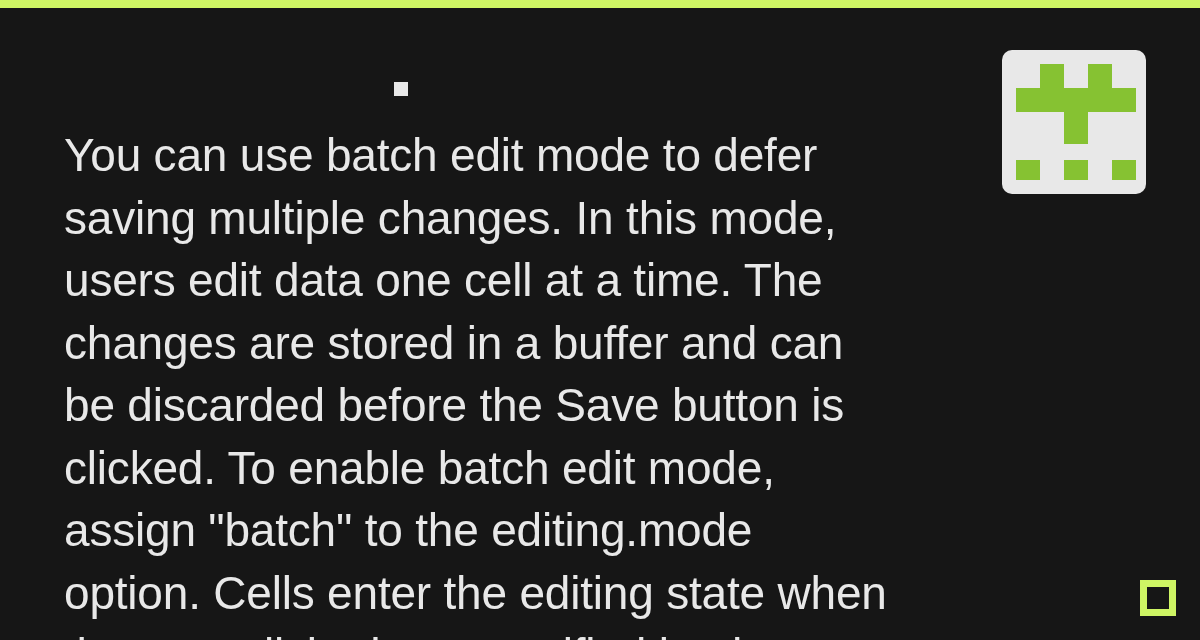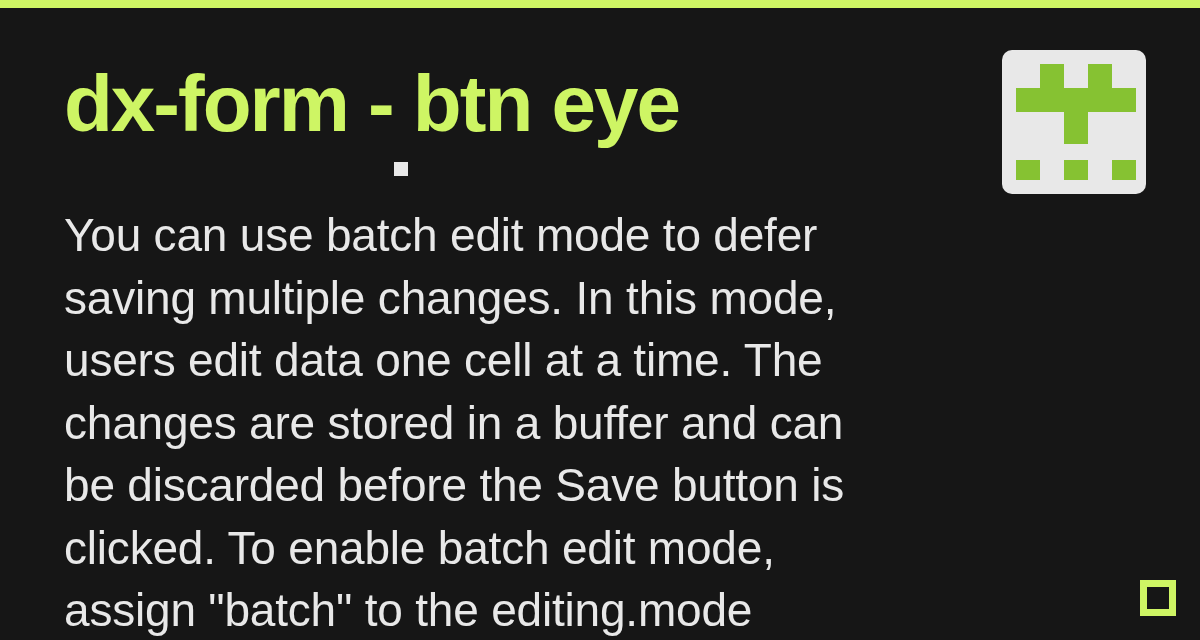--- a/index.html
+++ b/index.html
@@ -83,21 +83,20 @@
     .c6 { left: 0; top: 96px; width: 24px; height: 20px; }
     .c7 { left: 48px; top: 96px; width: 24px; height: 20px; }
     .c8 { left: 96px; top: 96px; width: 24px; height: 20px; }
   </style>
 </head>
 <body>
 
 <div class="top-bar"></div>
 
 <div class="content">
-  <h1 class="title">dx-form - btn eye</h1>
   <span class="blinker"></span>
   <p class="body-text">You can use batch edit mode to defer saving multiple changes. In this mode, users edit data one cell at a time. The changes are stored in a buffer and can be discarded before the Save button is clicked. To enable batch edit mode, assign "batch" to the editing.mode option. Cells enter the editing state when they are clicked, as specified by the startEditAction option. This also selects the cells' text because the</p>
 
   <div class="logo-box">
     <div class="logo-grid">
       <div class="logo-cell c1"></div>
       <div class="logo-cell c2"></div>
       <div class="logo-cell c3"></div>
       <div class="logo-cell c4"></div>
       <div class="logo-cell c5"></div>

